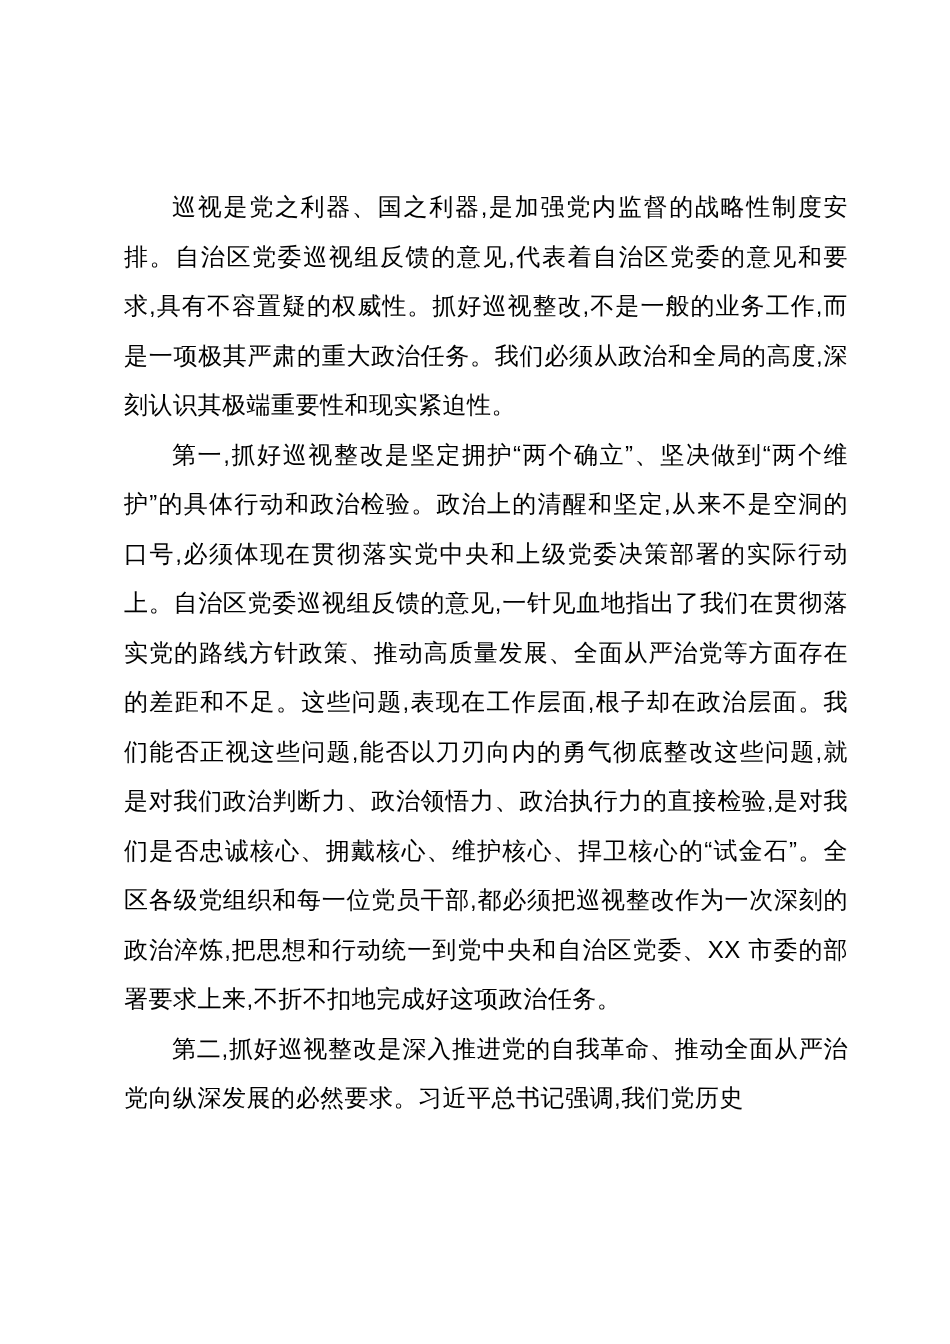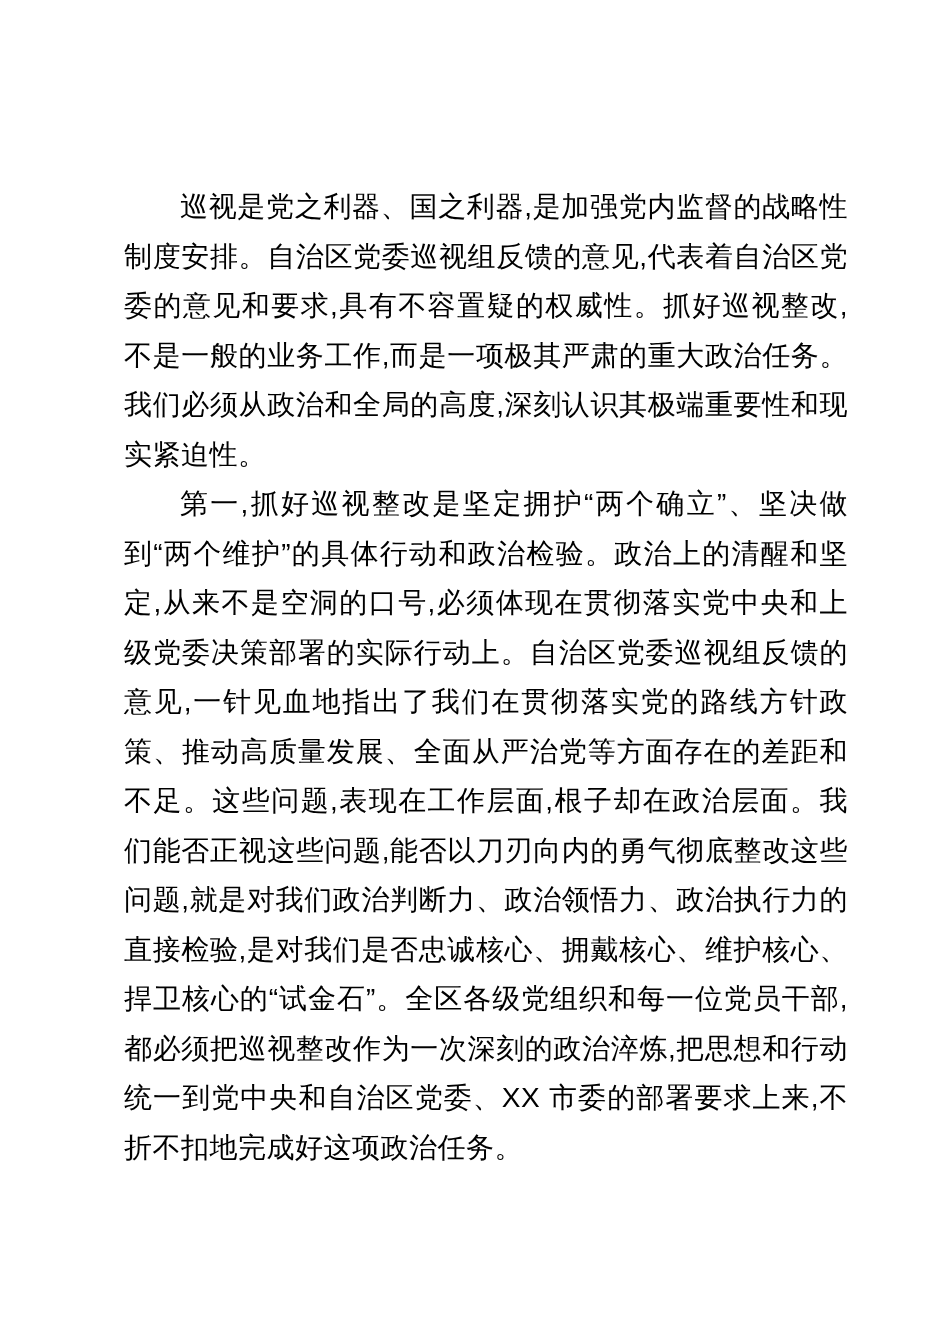--- a/index.html
+++ b/index.html
@@ -21,32 +21,33 @@
     width: 950px;
     height: 1344px;
     background: #ffffff;
   }
   .doc-body {
     position: absolute;
     left: 124px;
     top: 182px;
     width: 724px;
     color: #000000;
-    font-size: 28px;
+    font-size: 24px;
     line-height: 49.5px;
     text-align: justify;
     letter-spacing: 0.5px;
   }
   .para {
     margin: 0;
     padding: 0;
     text-indent: 2em;
   }
 </style>
 </head>
 <body>
 
 <div class="page">
   <div class="doc-body">
     <p class="para">巡视是党之利器、国之利器,是加强党内监督的战略性制度安排。自治区党委巡视组反馈的意见,代表着自治区党委的意见和要求,具有不容置疑的权威性。抓好巡视整改,不是一般的业务工作,而是一项极其严肃的重大政治任务。我们必须从政治和全局的高度,深刻认识其极端重要性和现实紧迫性。</p>
     <p class="para">第一,抓好巡视整改是坚定拥护“两个确立”、坚决做到“两个维护”的具体行动和政治检验。政治上的清醒和坚定,从来不是空洞的口号,必须体现在贯彻落实党中央和上级党委决策部署的实际行动上。自治区党委巡视组反馈的意见,一针见血地指出了我们在贯彻落实党的路线方针政策、推动高质量发展、全面从严治党等方面存在的差距和不足。这些问题,表现在工作层面,根子却在政治层面。我们能否正视这些问题,能否以刀刃向内的勇气彻底整改这些问题,就是对我们政治判断力、政治领悟力、政治执行力的直接检验,是对我们是否忠诚核心、拥戴核心、维护核心、捍卫核心的“试金石”。全区各级党组织和每一位党员干部,都必须把巡视整改作为一次深刻的政治淬炼,把思想和行动统一到党中央和自治区党委、XX 市委的部署要求上来,不折不扣地完成好这项政治任务。</p>
+    <p class="para">第二,抓好巡视整改是深入推进党的自我革命、推动全面从严治党向纵深发展的必然要求。习近平总书记强调,我们党历史</p>
   </div>
 </div>
 
 </body></html>

